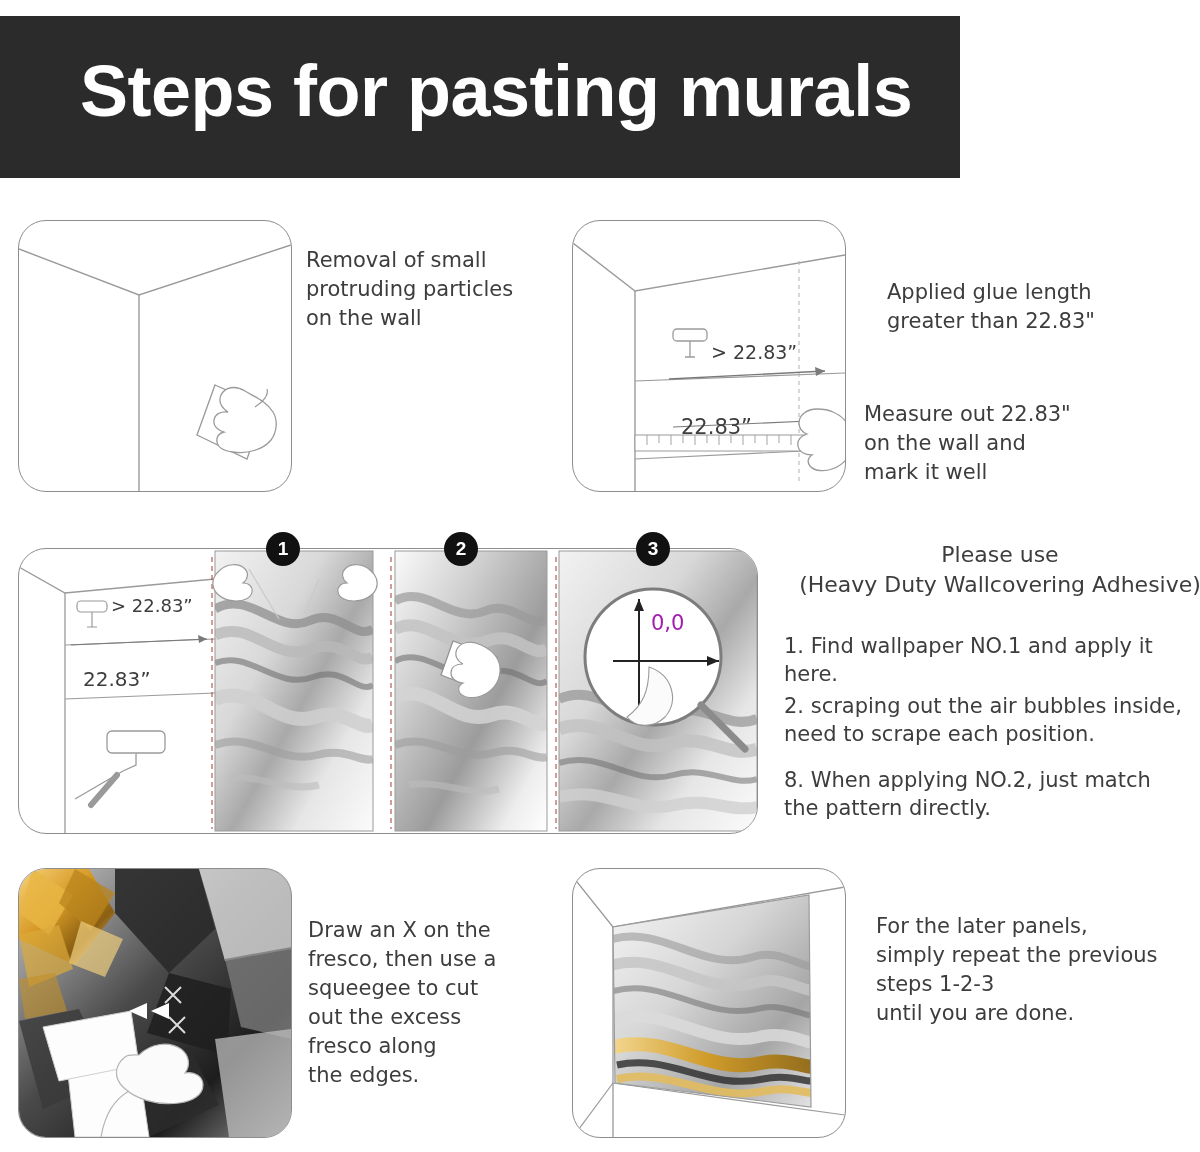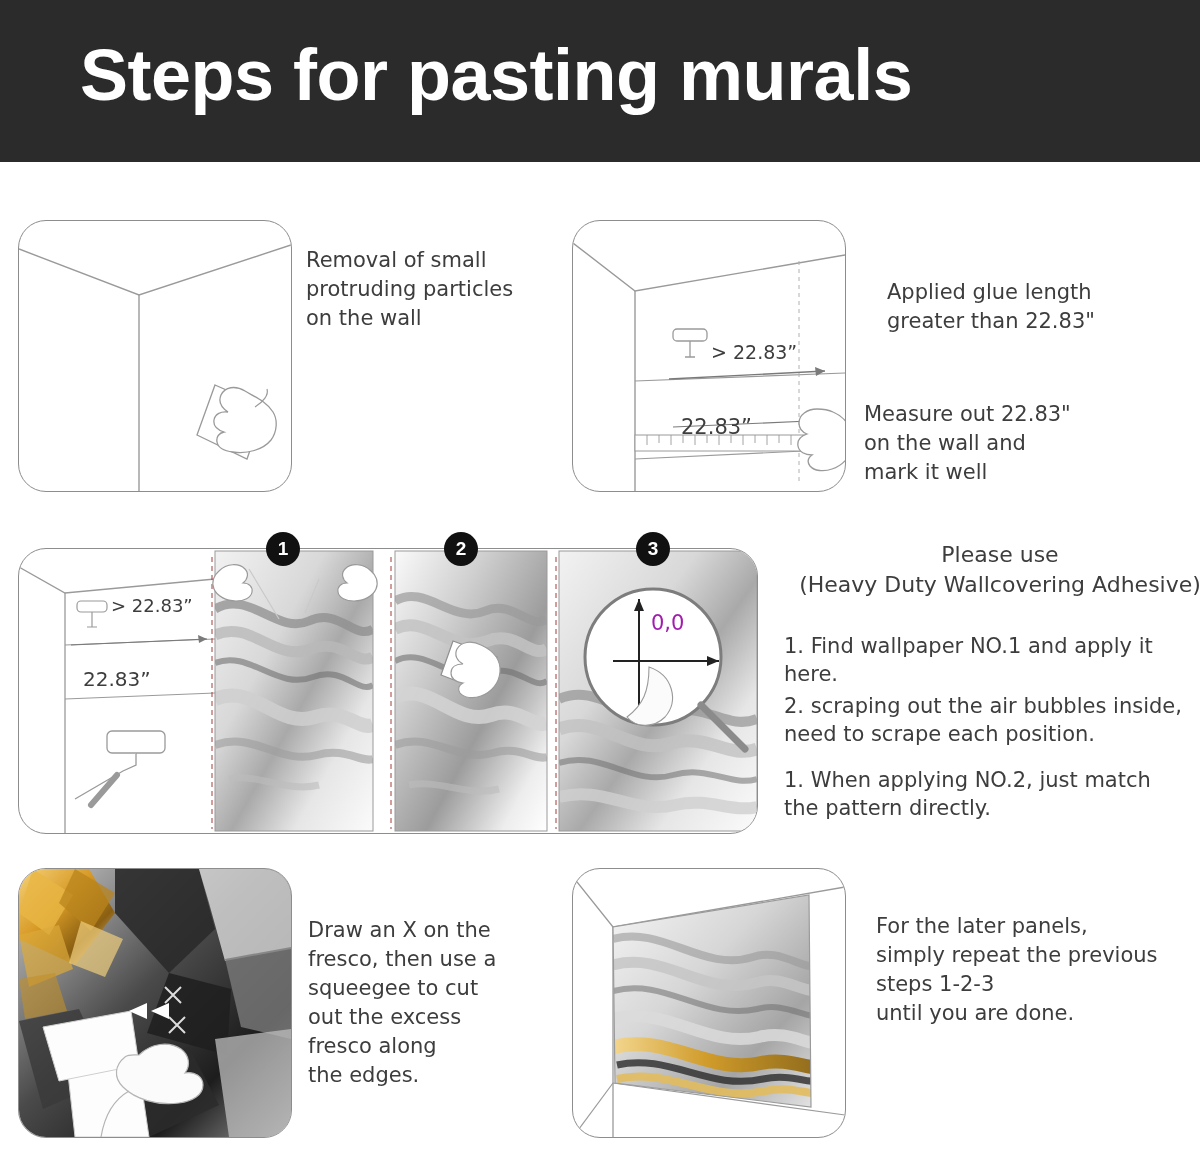--- a/index.html
+++ b/index.html
@@ -12,22 +12,22 @@
     height: 1152px;
     font-family: "DejaVu Sans", sans-serif;
     color: #3a3a3a;
     position: relative;
     overflow: hidden;
   }
 
   
   .header {
     position: absolute;
-    left: 0; top: 0;
-    width: 1200px;
+    left: 0; top: 16px;
+    width: 960px;
     height: 162px;
     background: #2b2b2b;
     text-decoration: underline;
   }
   .header-title {
     position: absolute;
     left: 80px;
     top: 34px;
     font-size: 72px;
     font-weight: bold;
@@ -278,21 +278,21 @@
 
 <div class="wallpanel-label" style="left:266px; top:532px;">1</div>
 <div class="wallpanel-label" style="left:444px; top:532px;">2</div>
 <div class="wallpanel-label" style="left:636px; top:532px;">3</div>
 
 <div class="right-head" style="left:772px; top:540px; width:412px;">Please use
 (Heavy Duty Wallcovering Adhesive)</div>
 <div class="right-text-block" style="left:784px; top:632px; width:400px;">1. Find wallpaper NO.1 and apply it here.</div>
 <div class="right-text-block" style="left:784px; top:692px; width:400px;">2. scraping out the air bubbles inside,
 need to scrape each position.</div>
-<div class="right-text-block" style="left:784px; top:766px; width:400px;">1. When applying NO.2, just match
+<div class="right-text-block" style="left:784px; top:766px; width:400px;">8. When applying NO.2, just match
 the pattern directly.</div>
 
 <div class="panel" style="left:18px; top:868px; width:274px; height:270px;">
   <svg width="272" height="268" viewBox="0 0 272 268">
     <defs>
       <linearGradient id="goldG" x1="0" y1="0" x2="1" y2="1">
         <stop offset="0%" stop-color="#f6d27a"></stop>
         <stop offset="40%" stop-color="#d79a26"></stop>
         <stop offset="70%" stop-color="#8a5f12"></stop>
         <stop offset="100%" stop-color="#f3e0a8"></stop>

